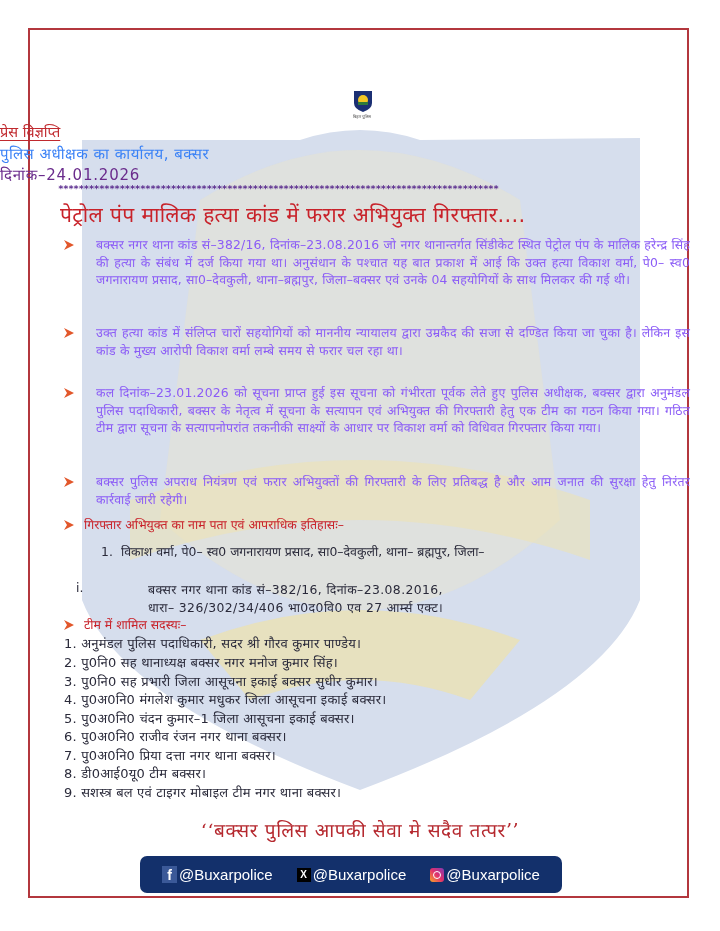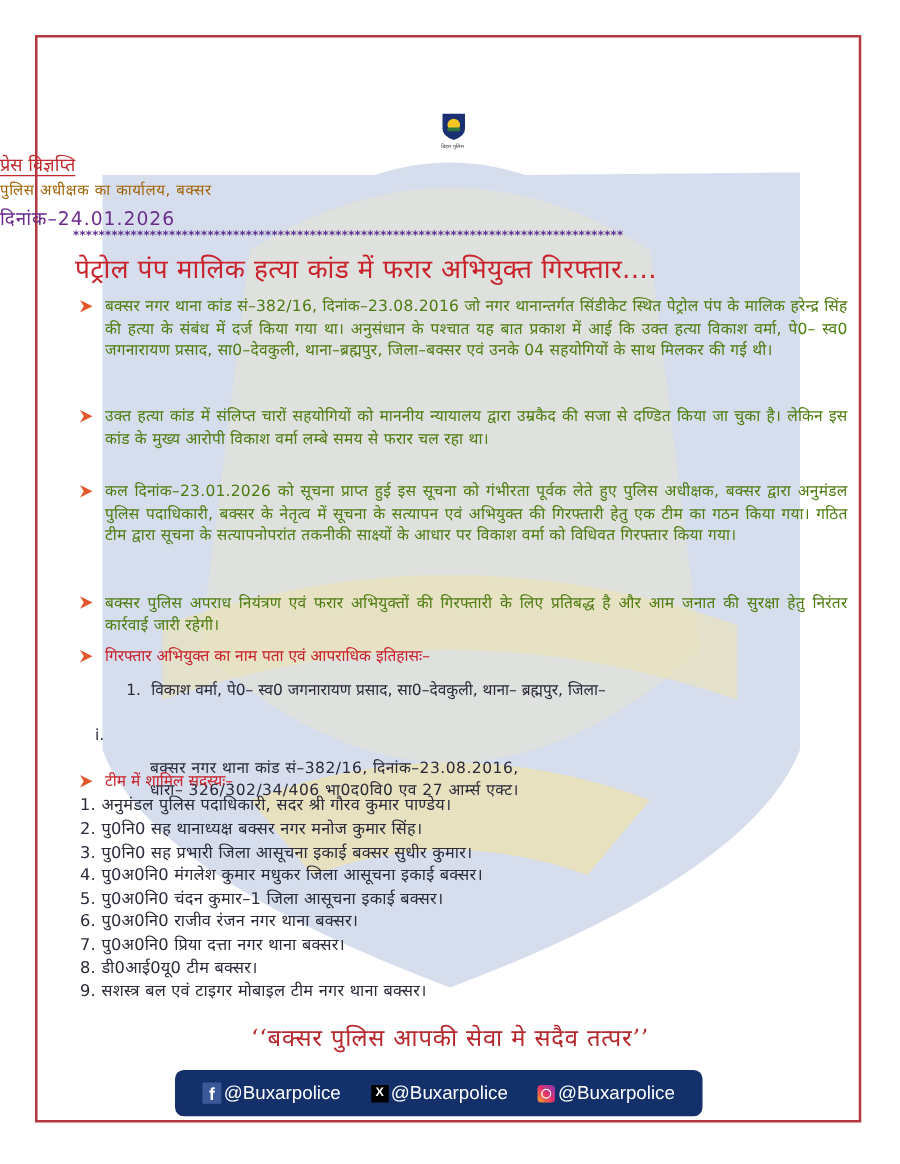--- a/index.html
+++ b/index.html
@@ -11,38 +11,38 @@
     position: absolute; left: 28px; top: 28px; width: 661px; height: 870px;
     border: 2px solid #b3373d; box-sizing: border-box; background: #fff;
   }
   .shield { position: absolute; left: 0; top: 0; width: 720px; height: 931px; pointer-events: none; }
   .abs { position: absolute; }
   .center { left: 0; width: 607px; text-align: left; }
   .logo { position: absolute; left: 352px; top: 89px; width: 22px; height: 24px; }
   .logo-caption { position: absolute; left: 342px; top: 114px; width: 40px; text-align: center; font-size: 4px; color: #333; }
   .title1 { top: 121px; font-size: 14.5px; color: #c0292e; }
   .title1 span { text-decoration: underline; text-underline-offset: 3px; }
-  .title2 { top: 143px; font-size: 12px; color: #a16207; letter-spacing: 0.5px; }
+  .title2 { top: 143px; font-size: 15px; color: #3b82f6; letter-spacing: 0.5px; }
   .title3 { top: 164px; font-size: 15px; color: #6a2b8c; letter-spacing: 0.8px; }
   .stars {
     position: absolute; left: 58px; top: 183px; width: 610px; overflow: hidden; white-space: nowrap;
     font-family: "DejaVu Sans Mono", monospace; font-size: 9.5px; color: #5b2d8e; letter-spacing: -0.6px; font-weight: bold;
   }
   .headline { position: absolute; left: 60px; top: 200px; width: 620px; font-size: 21px; color: #c8222a; letter-spacing: 0.3px; white-space: nowrap; }
   .para {
-    position: absolute; left: 84px; width: 594px; font-size: 12.4px; line-height: 17.5px; color: #4d7c0f;
+    position: absolute; left: 96px; width: 594px; font-size: 12.4px; line-height: 17.5px; color: #8b5cf6;
     text-align: justify; letter-spacing: 0.2px;
   }
   .bullet { position: absolute; left: 63px; width: 12px; height: 12px; }
   .red-head { position: absolute; left: 84px; font-size: 12.4px; color: #c8222a; white-space: nowrap; }
   .list-line { position: absolute; left: 64px; font-size: 13px; color: #2a2a3a; white-space: nowrap; letter-spacing: 0.2px; }
   .accused1 { position: absolute; left: 64px; top: 543px; width: 614px; font-size: 12.4px; line-height: 17.5px; color: #2a2a3a; margin-left: 37px; }
   .accused1 .num { display: inline-block; width: 20px; }
   .accused1 .cont { padding-left: 20px; display: block; }
-  .case { position: absolute; left: 120px; font-size: 12.4px; color: #2a2a3a; white-space: nowrap; letter-spacing: 0.4px; margin-top: 24px; }
+  .case { position: absolute; left: 148px; font-size: 12.4px; color: #2a2a3a; white-space: nowrap; letter-spacing: 0.4px; }
   .roman { position: absolute; left: 76px; top: 580px; font-size: 12.4px; color: #2a2a3a; }
   .slogan { position: absolute; left: 0; width: 720px; top: 817px; text-align: center; font-family: "DejaVu Serif", serif; font-size: 19px; color: #b5282e; letter-spacing: 0.6px; }
   .social-bar {
     position: absolute; left: 140px; top: 856px; width: 422px; height: 37px; background: #13306b;
     border-radius: 7px; display: flex; align-items: center; justify-content: space-around; padding: 0 10px; box-sizing: border-box;
   }
   .social { display: flex; align-items: center; color: #ffffff; font-family: "Liberation Sans", sans-serif; font-size: 15px; }
   .ico { width: 14px; height: 14px; margin-right: 2px; display: inline-flex; align-items: center; justify-content: center; font-weight: bold; font-size: 11px; }
   .ico.fb { background: #3b5998; color: #fff; font-size: 14px; font-family: "Liberation Sans", sans-serif; width: 15px; height: 17px; align-items: flex-end; }
   .ico.x { background: #000; color: #fff; font-size: 10px; }

